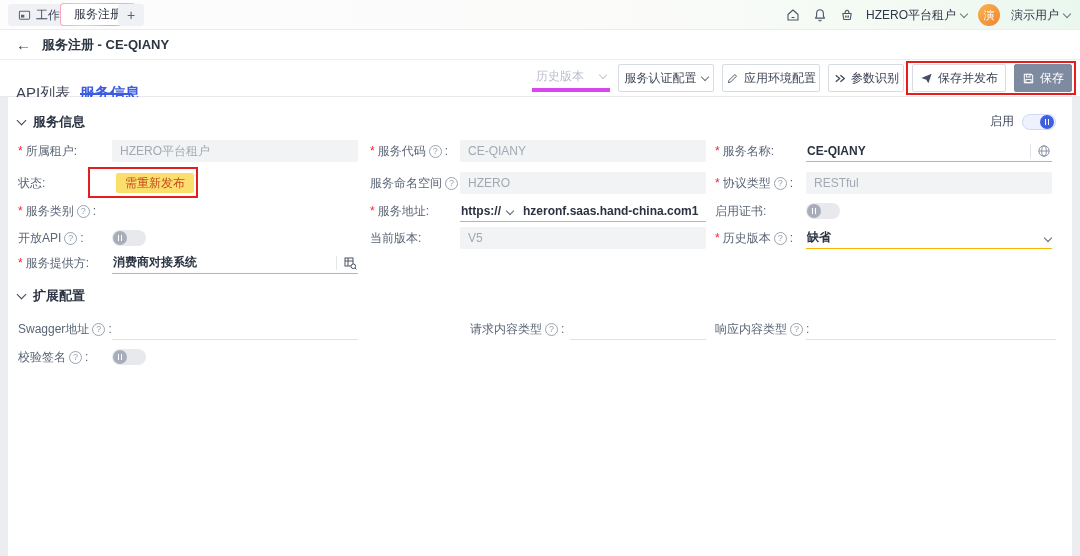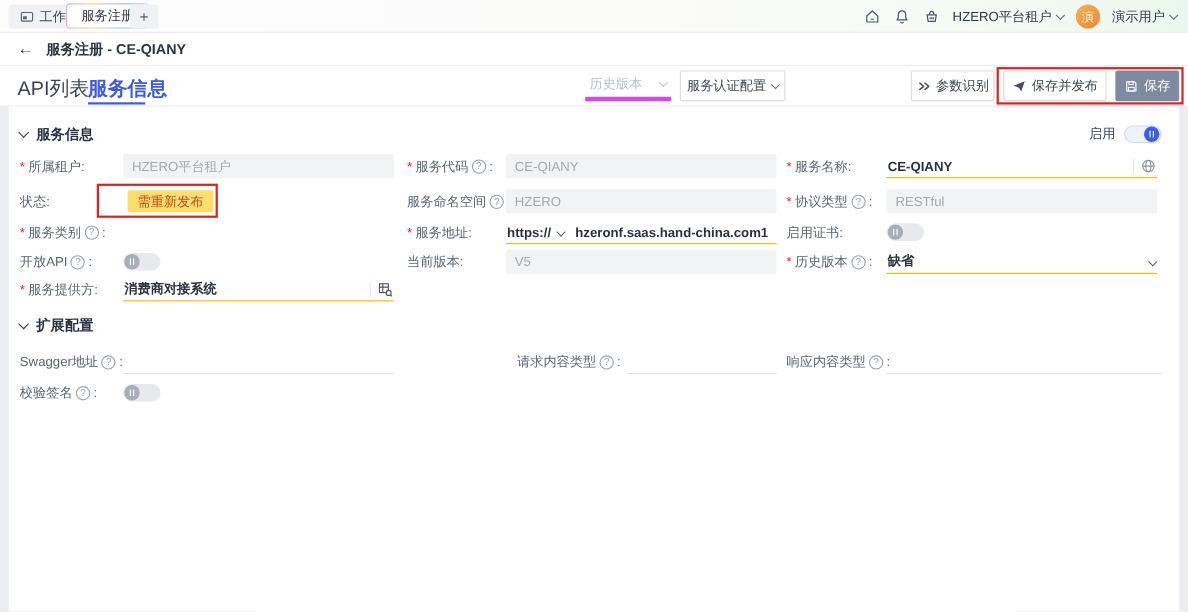--- a/index.html
+++ b/index.html
@@ -27,21 +27,21 @@
 
   
   .crumbbar { position:absolute; left:0; top:30px; width:1080px; height:30px; background:#fff;
               border-bottom:1px solid #ededf0; display:flex; align-items:center; padding-left:16px; gap:11px; }
   .back { font-size:15px; color:#3a4254; cursor:pointer; line-height:1; }
   .crumb-title { font-size:13px; font-weight:700; color:#2c3542; }
 
   
   .toolbar { position:absolute; left:0; top:60px; width:1080px; height:37px; background:#fff;
              border-bottom:1px solid #e9eaee; }
-  .ptab { position:absolute; top:8px; font-size:18px; color:#3c4354; cursor:pointer; }
+  .ptab { position:absolute; top:24px; font-size:15px; color:#3c4354; cursor:pointer; }
   .ptab.active { color:#3d5be0; font-weight:600; }
   .tab-underline { position:absolute; left:80px; top:33px; width:52px; height:2px; background:#3d5be0; }
   .hist { position:absolute; left:532px; top:5px; width:78px; height:27px; border-bottom:4px solid #d946ef;
           color:#b9bfc9; font-size:12px; display:flex; align-items:center; justify-content:space-between;
           padding:0 4px; cursor:pointer; }
   .hist .chev { color:#c2c8d1; }
   .tbtn { position:absolute; top:4px; height:28px; border:1px solid #d7dbe2; border-radius:2px; background:#fff;
           font-size:12px; color:#3e4656; display:flex; align-items:center; justify-content:center; gap:5px;
           cursor:pointer; font-family:inherit; }
   .tbtn.save-btn { background:#7d8aa0; border-color:#7d8aa0; color:#fff; }
@@ -144,20 +144,26 @@
     <div class="hist">
       <span>历史版本</span>
       <i class="chev"></i>
     </div>
 
     <button class="tbtn" style="left:618px;width:96px">
       <span>服务认证配置</span>
       <i class="chev"></i>
     </button>
 
+    <button class="tbtn" style="left:722px;width:98px">
+      <svg width="13" height="13" viewBox="0 0 14 14">
+        <path d="M2.5 11.5 l0.7 -2.5 6.3 -6.3 1.8 1.8 -6.3 6.3 z" fill="none" stroke="#4a5260" stroke-width="1" stroke-linejoin="round"></path>
+      </svg>
+      <span>应用环境配置</span>
+    </button>
 
     <button class="tbtn" style="left:828px;width:76px">
       <svg width="13" height="13" viewBox="0 0 14 14">
         <path d="M3 3.5 L7.2 7 L3 10.5" fill="none" stroke="#454d5e" stroke-width="1.5" stroke-linejoin="round"></path>
         <path d="M8 3.5 L12.2 7 L8 10.5" fill="none" stroke="#454d5e" stroke-width="1.5" stroke-linejoin="round"></path>
       </svg>
       <span>参数识别</span>
     </button>
 
     <button class="tbtn" style="left:912px;width:94px">

